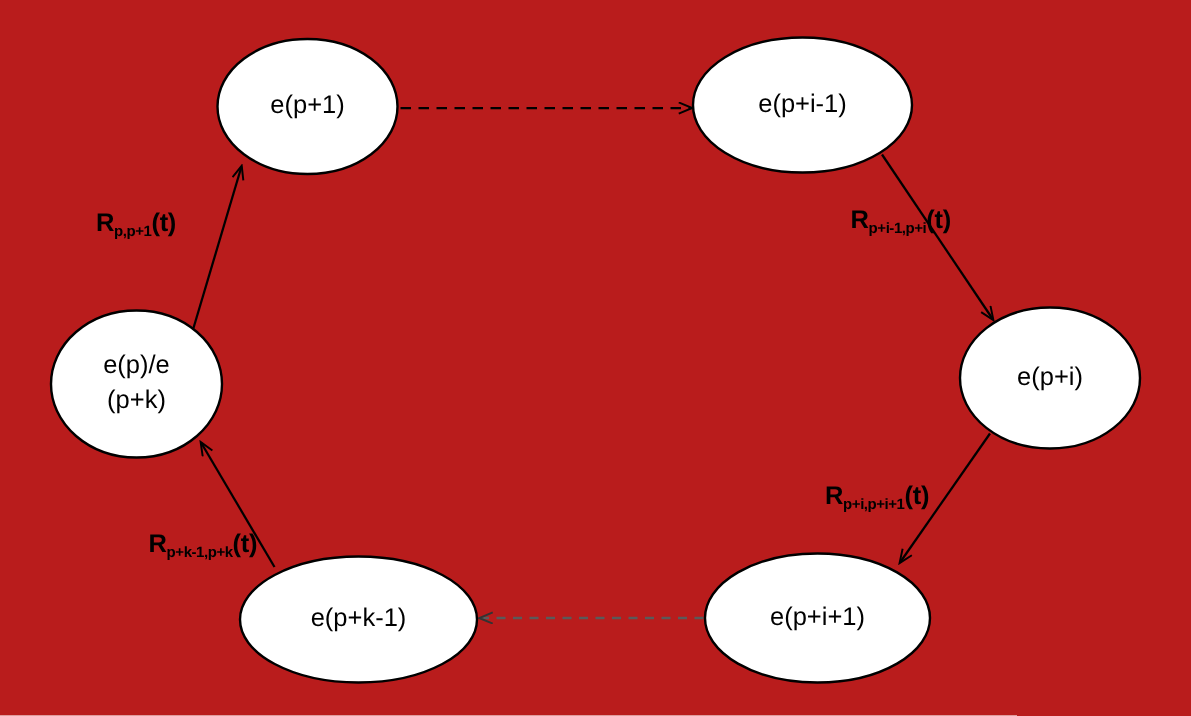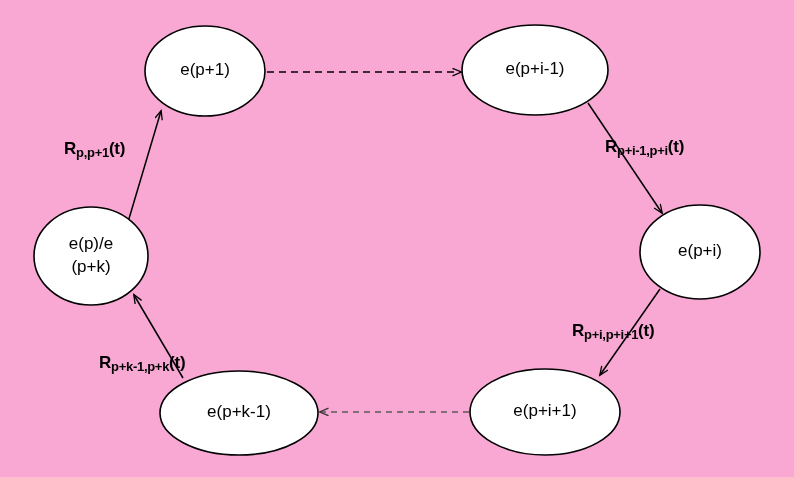--- a/index.html
+++ b/index.html
@@ -59,32 +59,32 @@
     position: absolute;
     font-family: "Liberation Sans", sans-serif;
     font-weight: bold;
     font-size: 17px;
     color: #000000;
     white-space: nowrap;
     line-height: 1;
     letter-spacing: -0.2px;
   }
   .edge-label sub {
-    font-size: 13px;
+    font-size: 10px;
     font-weight: bold;
     vertical-align: baseline;
     position: relative;
     top: 3px;
     letter-spacing: -0.3px;
   }
 </style>
 </head>
 <body>
 
-<div id="diagram-root" style="background: #f9a8d4;">
+<div id="diagram-root" style="background: #b91c1c;">
 
   <svg class="canvas" viewBox="0 0 794 477">
     <defs>
       <marker id="arrow-solid" markerWidth="11" markerHeight="11" refX="9" refY="4.2" orient="auto" markerUnits="userSpaceOnUse">
         <path d="M0.5,0.5 L9.5,4.2 L0.5,8" fill="none" stroke="#000000" stroke-width="1.3"></path>
       </marker>
       <marker id="arrow-dashed-dark" markerWidth="11" markerHeight="11" refX="9" refY="4.2" orient="auto" markerUnits="userSpaceOnUse">
         <path d="M0.5,0.5 L9.5,4.2 L0.5,8" fill="none" stroke="#000000" stroke-width="1.3"></path>
       </marker>
       <marker id="arrow-dashed-gray" markerWidth="11" markerHeight="11" refX="9" refY="4.2" orient="auto" markerUnits="userSpaceOnUse">
@@ -125,18 +125,18 @@
       <g>
         <ellipse class="ellipse-shape" cx="91" cy="256" rx="57" ry="49"></ellipse>
         <text class="node-label" x="91" y="244.5">e(p)/e</text>
         <text class="node-label" x="91" y="267.5">(p+k)</text>
       </g>
     </g>
   </svg>
 
   <div>
     <div class="edge-label" style="left: 64px; top: 140px;"><span>R</span><sub>p,p+1</sub><span>(t)</span></div>
-    <div class="edge-label" style="left: 605px; top: 138px;"><span>R</span><sub>p+i-1,p+i</sub><span>(t)</span></div>
-    <div class="edge-label" style="left: 572px; top: 322px;"><span>R</span><sub>p+i,p+i+1</sub><span>(t)</span></div>
+    <div class="edge-label" style="left: 567px; top: 138px;"><span>R</span><sub>p+i-1,p+i</sub><span>(t)</span></div>
+    <div class="edge-label" style="left: 550px; top: 322px;"><span>R</span><sub>p+i,p+i+1</sub><span>(t)</span></div>
     <div class="edge-label" style="left: 99px; top: 326px; margin-top: 28px;"><span>R</span><sub>p+k-1,p+k</sub><span>(t)</span></div>
   </div>
 
 </div>
 
 </body></html>

